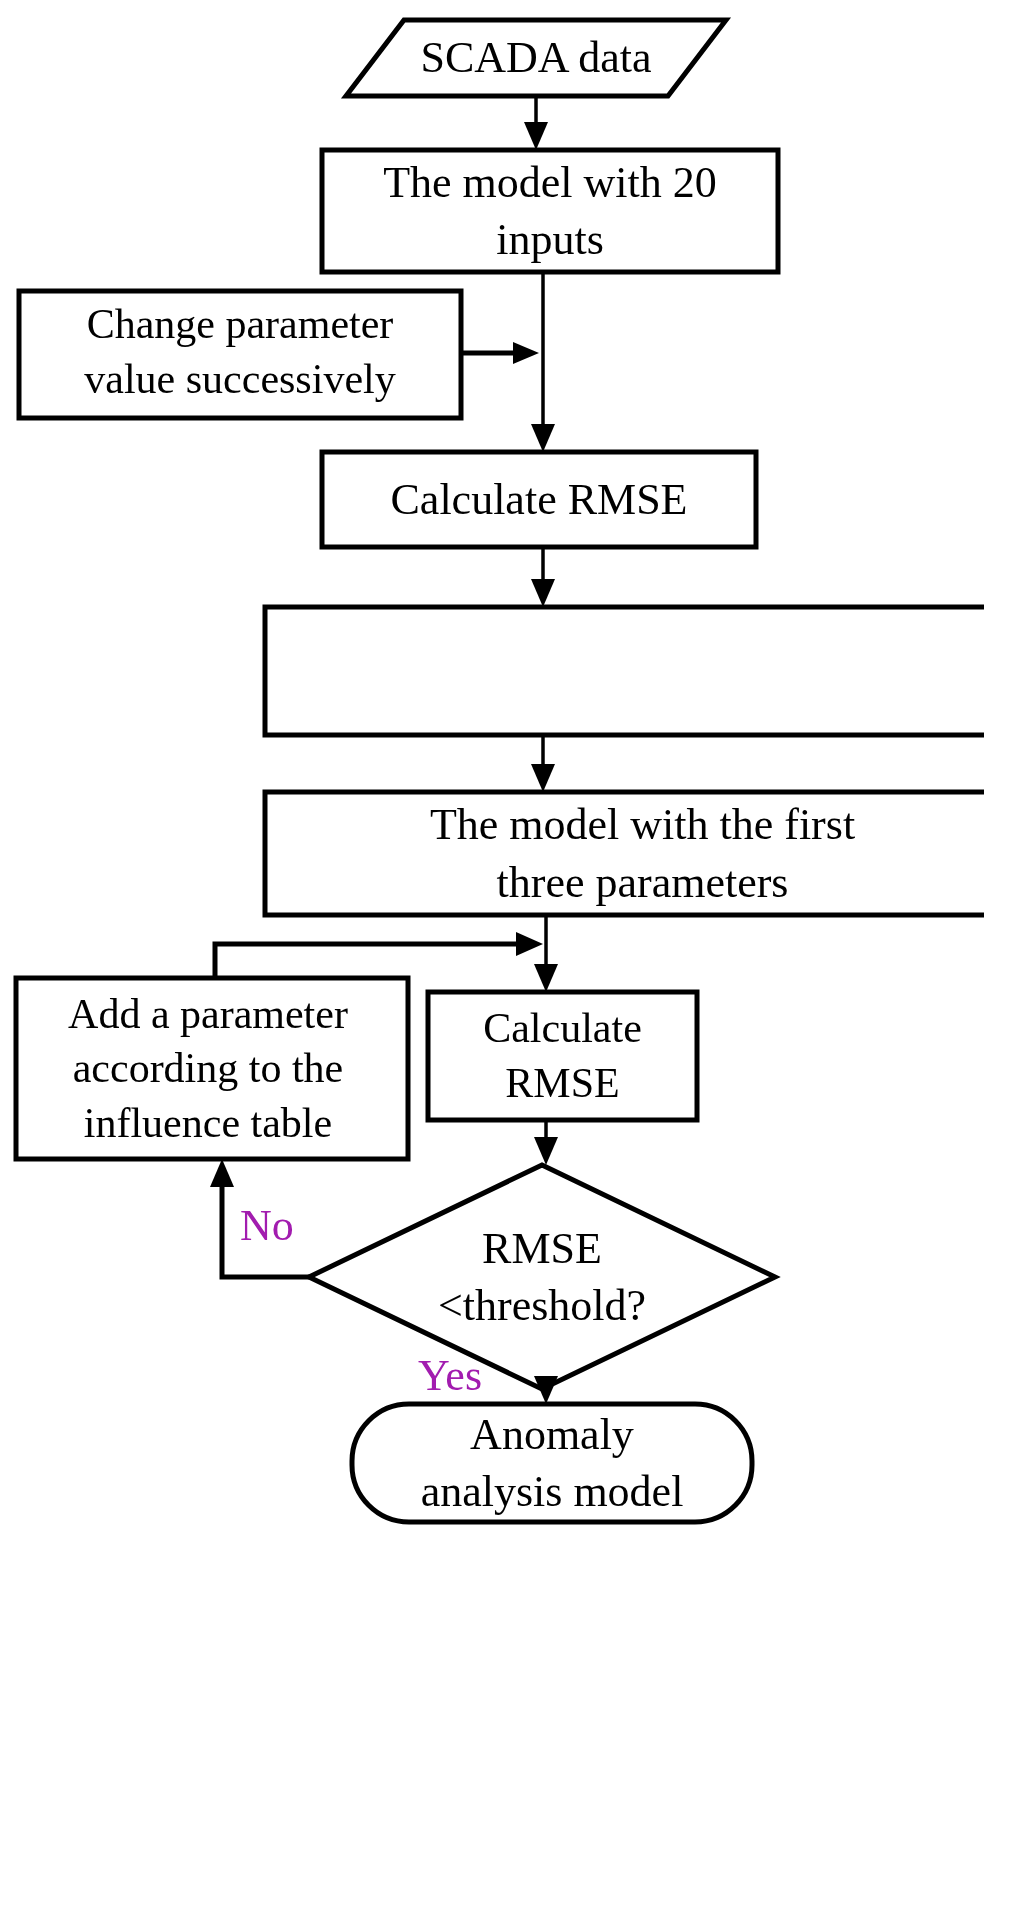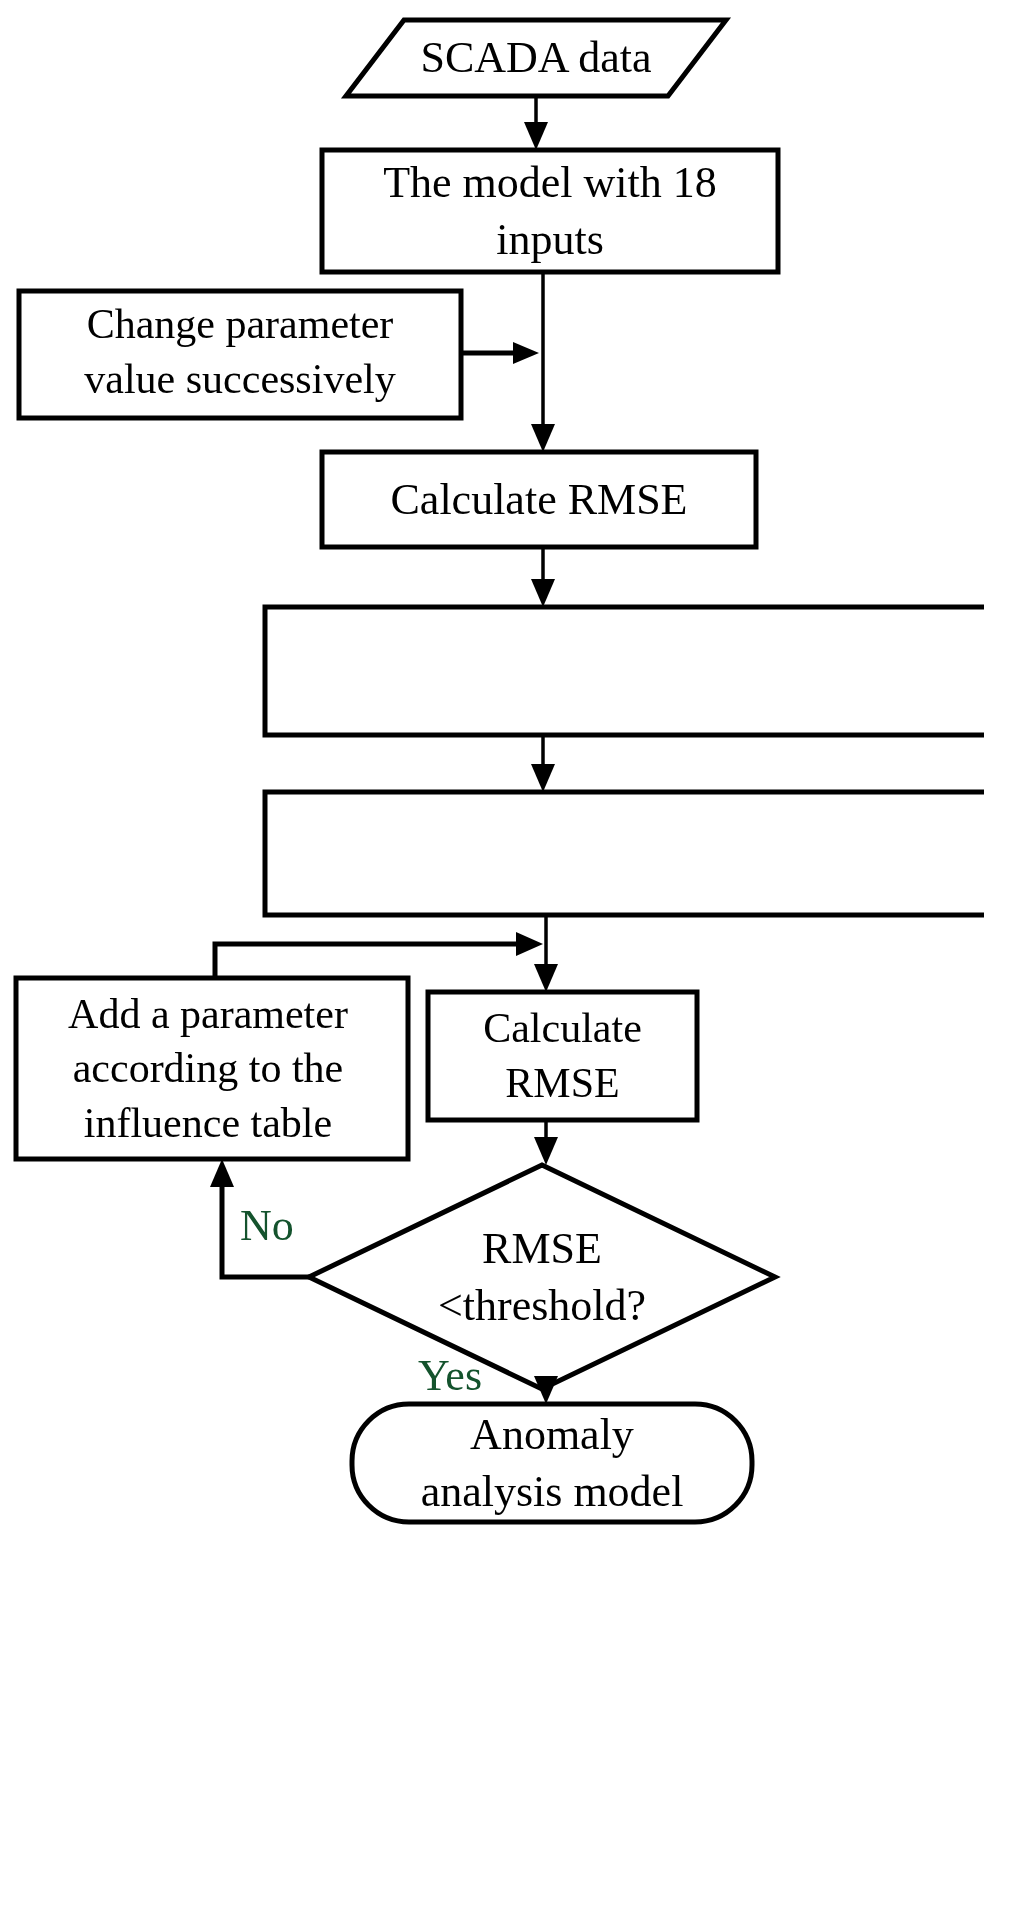--- a/index.html
+++ b/index.html
@@ -56,21 +56,21 @@
     align-items: center;
     justify-content: center;
     text-align: center;
     color: #000000;
     line-height: 1.30;
     white-space: pre-line;
     pointer-events: none;
   }
   .edgelabel {
     position: absolute;
-    color: #14532d;
+    color: #a21caf;
     white-space: nowrap;
     pointer-events: none;
   }
 </style>
 </head>
 <body>
 
 <div id="canvas">
 
   <svg id="flow" viewBox="0 0 1024 1912">
@@ -122,29 +122,31 @@
     <path class="conn-thick" d="M 309,1277 L 222,1277 L 222,1180"></path>
     <polygon class="arrowhead" points="222,1159 210,1187 234,1187"></polygon>
 
     <line class="conn" x1="546" y1="1389" x2="546" y2="1388"></line>
     <polygon class="arrowhead" points="546,1404 534,1376 558,1376"></polygon>
 
   </svg>
 
   <div class="nodetext" style="left:346px; top:20px; width:380px; height:76px; font-size:44px;">SCADA data</div>
 
-  <div class="nodetext" style="left:322px; top:150px; width:456px; height:122px; font-size:44px;">The model with 18
+  <div class="nodetext" style="left:322px; top:150px; width:456px; height:122px; font-size:44px;">The model with 20
 inputs</div>
 
   <div class="nodetext" style="left:19px; top:288px; width:442px; height:127px; font-size:42px;">Change parameter
 value successively</div>
 
   <div class="nodetext" style="left:322px; top:452px; width:434px; height:95px; font-size:44px;">Calculate  RMSE</div>
 
 
+  <div class="nodetext" style="left:265px; top:792px; width:755px; height:123px; font-size:44px;">The model with the first
+three parameters</div>
 
   <div class="nodetext" style="left:12px; top:978px; width:392px; height:181px; font-size:42px;">Add a parameter
 according to the
 influence table</div>
 
   <div class="nodetext" style="left:428px; top:992px; width:269px; height:128px; font-size:42px;">Calculate
 RMSE</div>
 
   <div class="nodetext" style="left:372px; top:1190px; width:340px; height:174px; font-size:44px;">RMSE
 &lt;threshold?</div>

